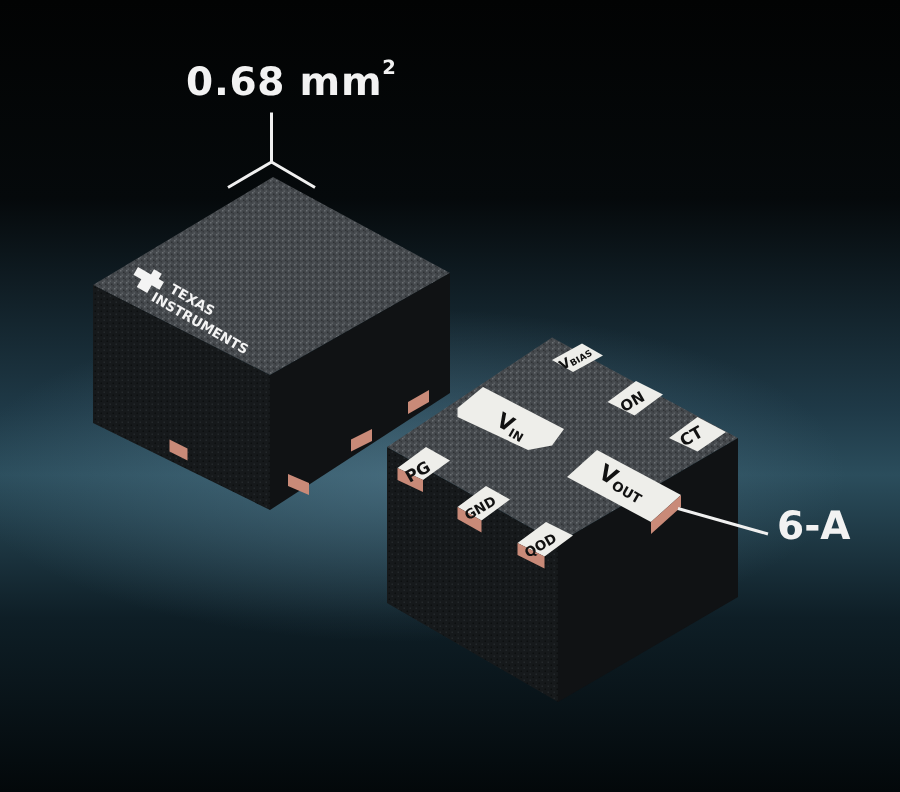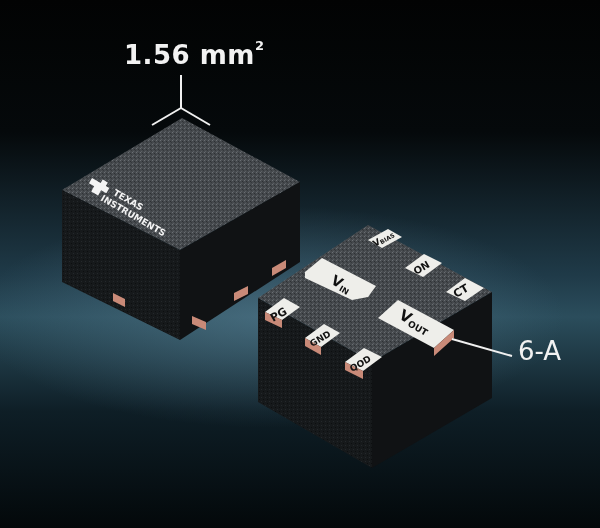--- a/index.html
+++ b/index.html
@@ -4,21 +4,21 @@
 <style>
   html,body{margin:0;padding:0;}
   body{width:600px;height:528px;overflow:hidden;position:relative;
     background:
       radial-gradient(ellipse 70% 30% at 45% 60%, rgba(90,130,150,0.55), rgba(0,0,0,0) 70%),
       linear-gradient(180deg,#020303 0%,#05090b 25%,#1f3a48 52%,#2b4d5c 60%,#0e1e26 78%,#03080a 100%);
     font-family:"DejaVu Sans",sans-serif;}
   .abs{position:absolute;}
   .title{left:124px;top:40px;color:#f2f2f2;font-size:26px;font-weight:bold;letter-spacing:0.5px;}
   .title sup{font-size:13px;vertical-align:top;position:relative;top:-2px;}
-  .label6a{left:518px;top:336px;color:#f2f2f2;font-size:26px;font-weight:normal;}
+  .label6a{left:518px;top:336px;color:#f2f2f2;font-size:26px;font-weight:bold;}
   svg.scene{position:absolute;left:0;top:0;}
   .pad-text{font-family:"DejaVu Sans",sans-serif;font-weight:bold;fill:#111;}
 </style>
 </head>
 <body>
 
 <svg class="scene" width="600" height="528" viewBox="0 0 600 528">
   <defs>
     <pattern id="noise" width="4" height="4" patternUnits="userSpaceOnUse">
       <rect width="4" height="4" fill="#45494d"></rect>
@@ -109,15 +109,15 @@
       <polygon points="345,362 364,348 382,357 363,371" fill="#eeeeea"></polygon>
       <polygon points="345,362 363,371 363,379 345,370" fill="#c98a78"></polygon>
       <text class="pad-text" font-size="9" transform="translate(352,372) rotate(-30)">QOD</text>
     </g>
   </g>
 
   <line x1="452" y1="339" x2="512" y2="356" stroke="#f0f0f0" stroke-width="2"></line>
 </svg>
 
 <div class="abs title">
-  <span>1.56 mm</span><sup>2</sup>
+  <span>0.68 mm</span><sup>2</sup>
 </div>
 <div class="abs label6a">6-A</div>
 
 </body></html>

